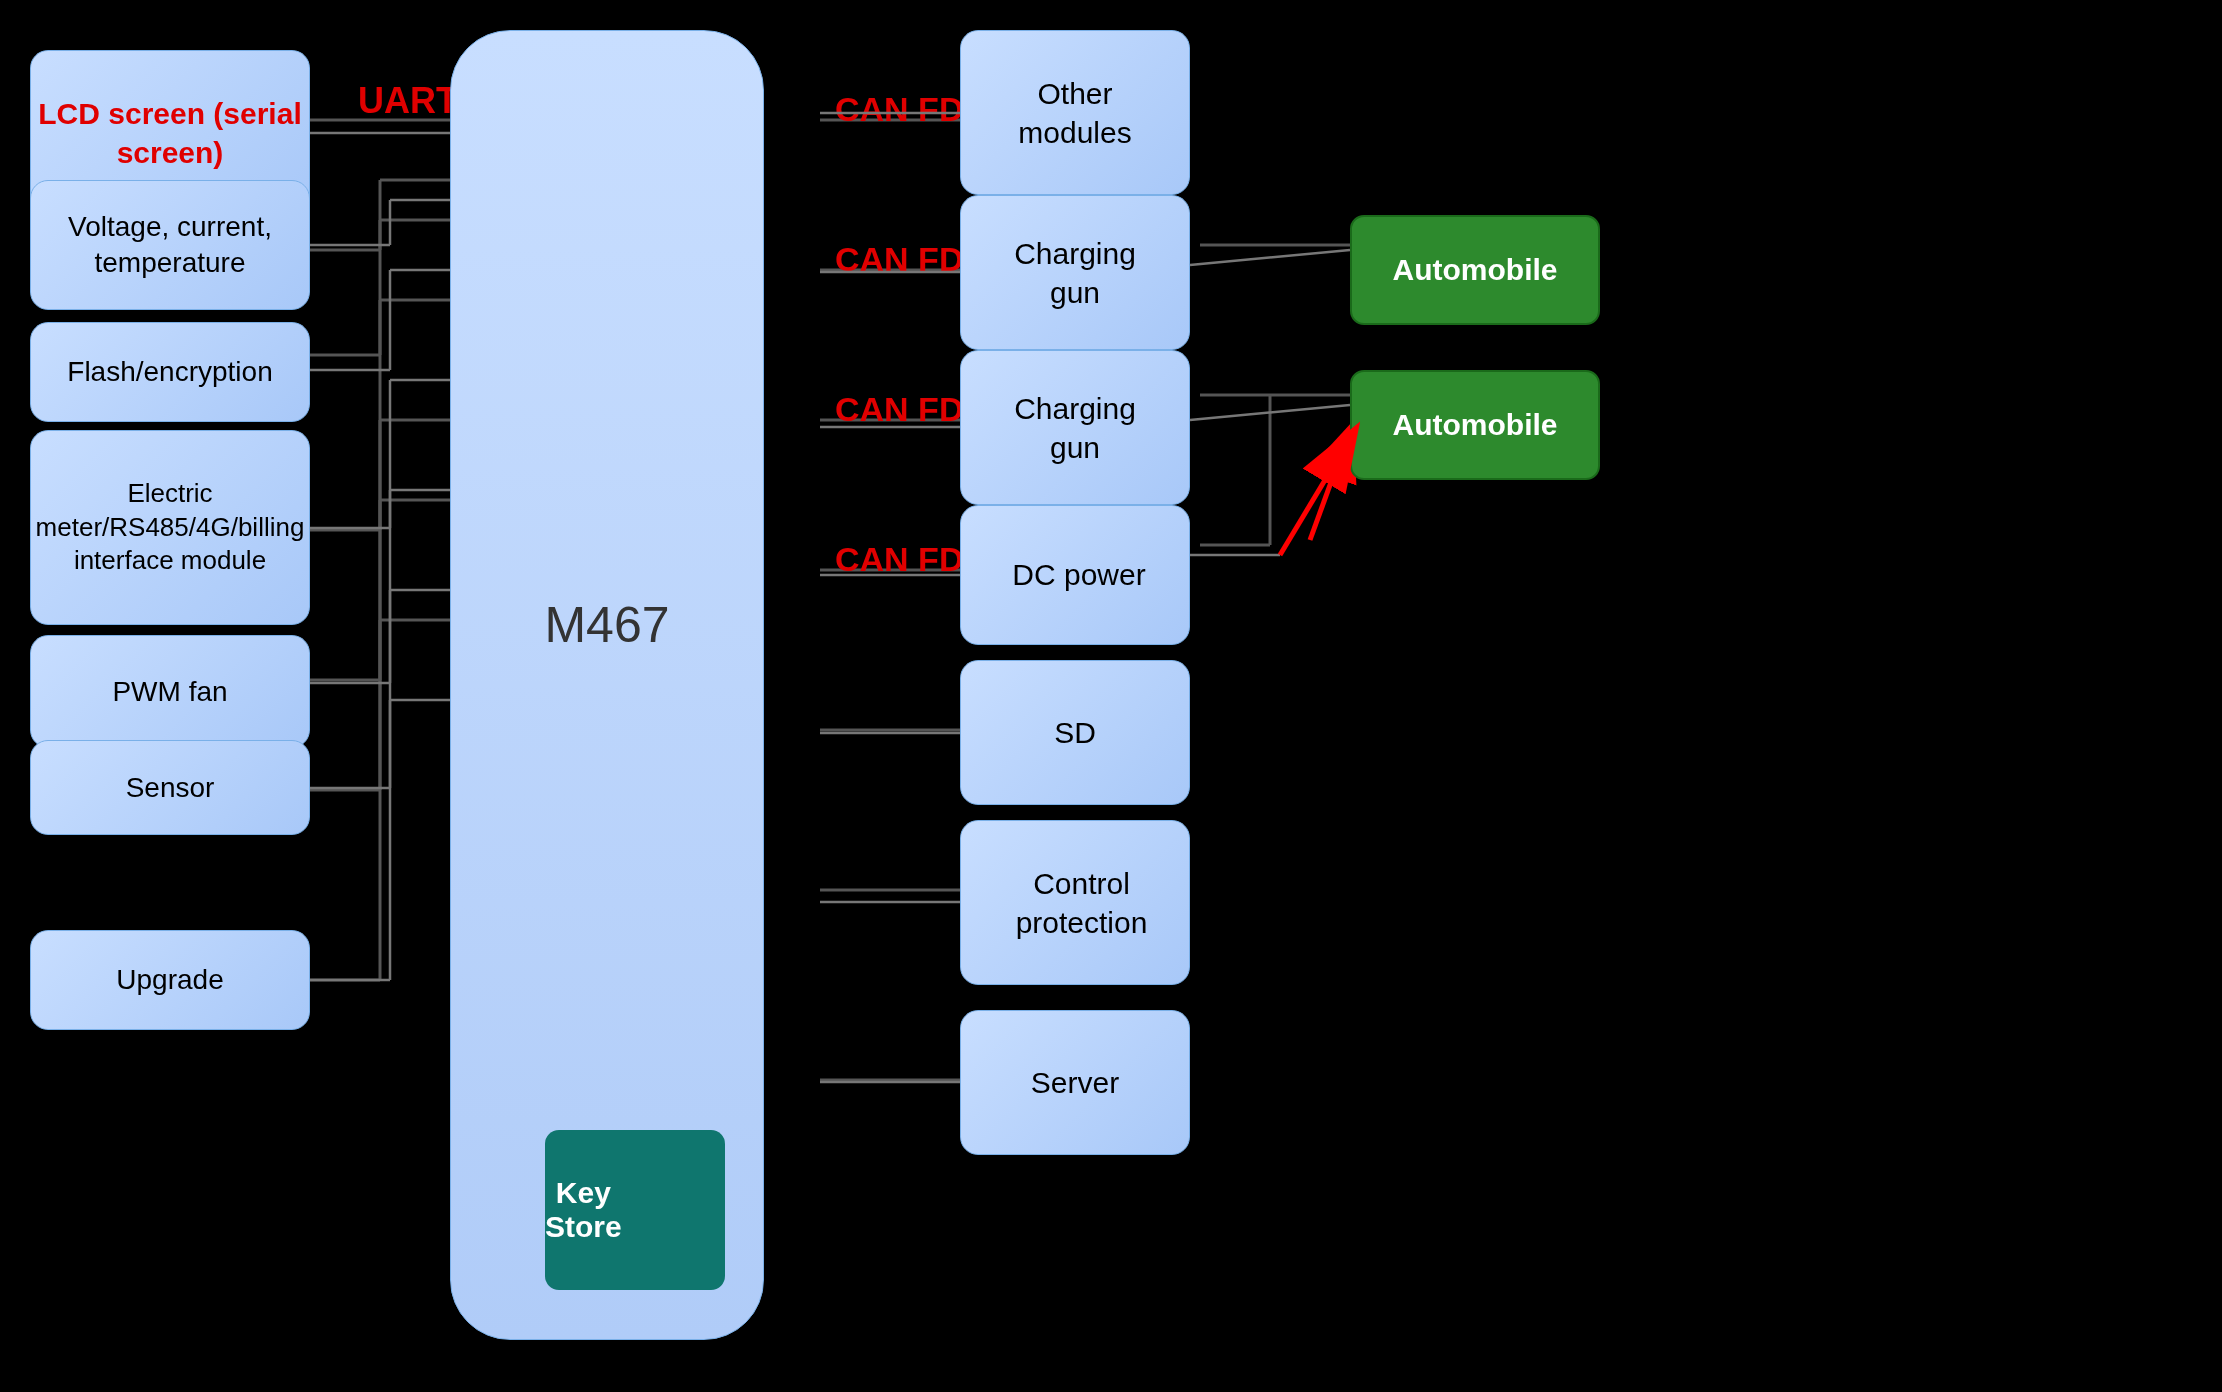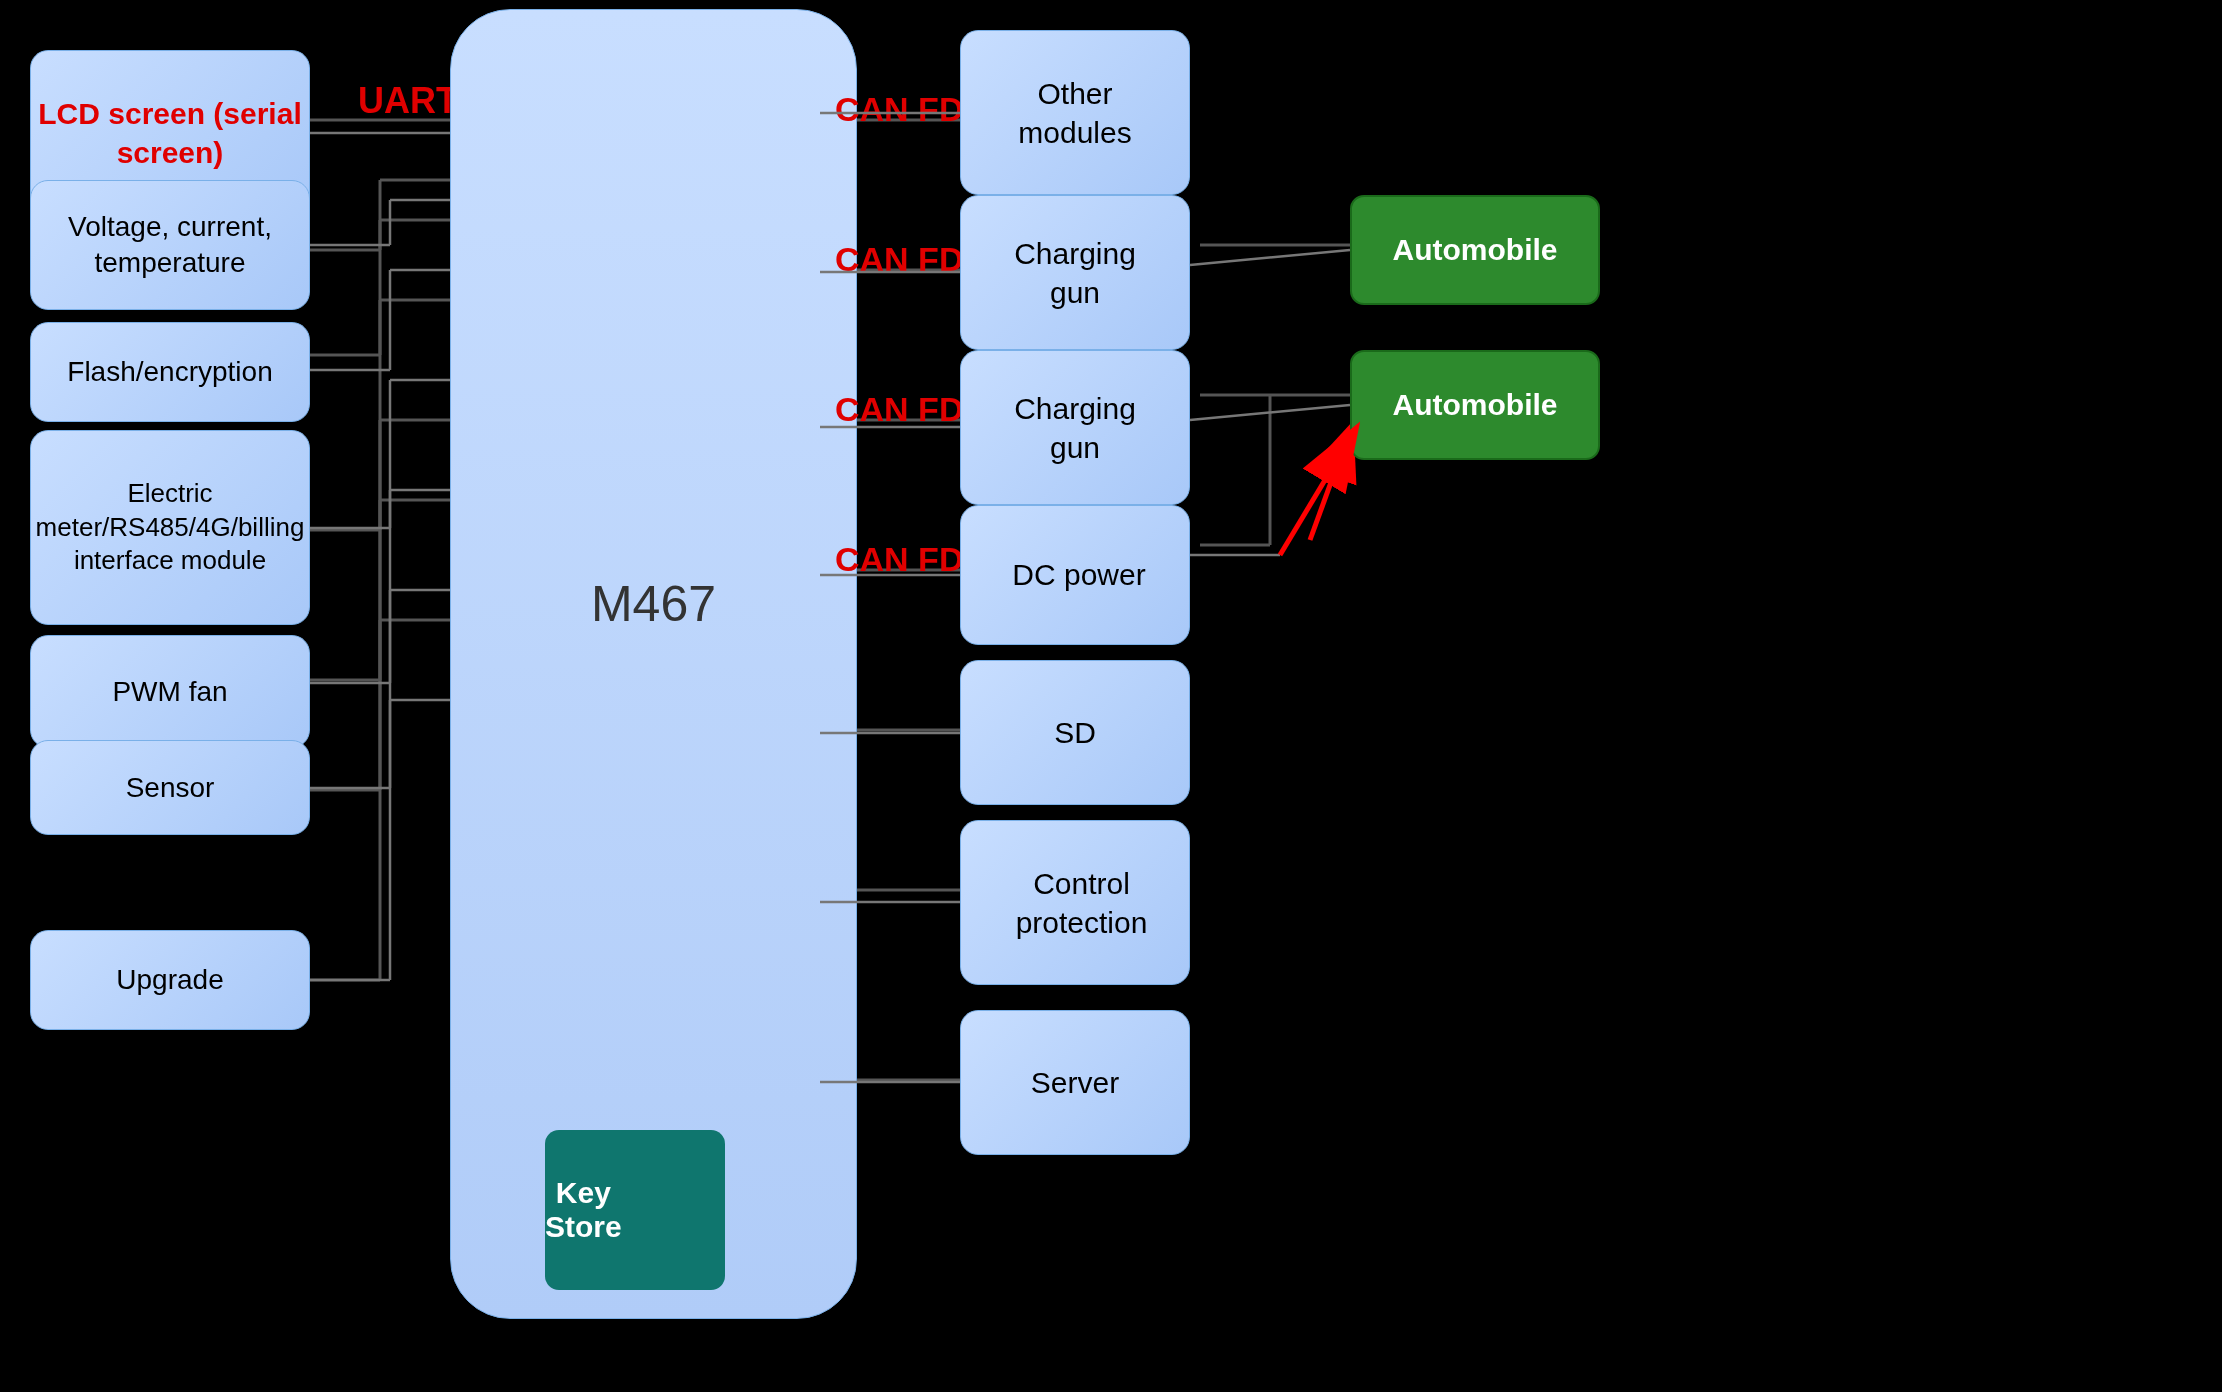--- a/index.html
+++ b/index.html
@@ -55,20 +55,21 @@
       border: 2px solid #1a6a1a;
       border-radius: 14px;
       display: flex;
       align-items: center;
       justify-content: center;
       text-align: right;
       font-size: 34px;
       color: #fff;
       font-weight: bold;
       position: absolute;
+      margin-top: 20px;
     }
 
     
     .main-block {
       background: linear-gradient(180deg, #c8deff 0%, #b0ccf8 100%);
       border: 1px solid #7ab0e8;
       border-radius: 60px;
       position: absolute;
       display: flex;
       flex-direction: column;
@@ -209,21 +210,21 @@
   </div>
 
   <div class="blue-box" style="left:30px; top:930px; width:280px; height:100px; font-size:28px;">
     <span>Upgrade</span>
   </div>
 
   <div class="protocol-label-black" style="left:358px; top:80px; font-size:36px; color:#e00000; font-weight:bold;">
     <span>UART</span>
   </div>
 
-  <div class="main-block" style="left:450px; top:9px; width:407px; height:1310px;">
+  <div class="main-block" style="left:450px; top:30px; width:314px; height:1310px;">
     <div class="main-block-label">
       <span>M467</span>
     </div>
   </div>
 
   <div class="key-store-box" style="left:545px; top:1130px; width:180px; height:160px; font-size:30px; z-index:10;">
     <span>Key<br>Store</span>
   </div>
 
   <div class="protocol-label" style="left:835px; top:90px;">

